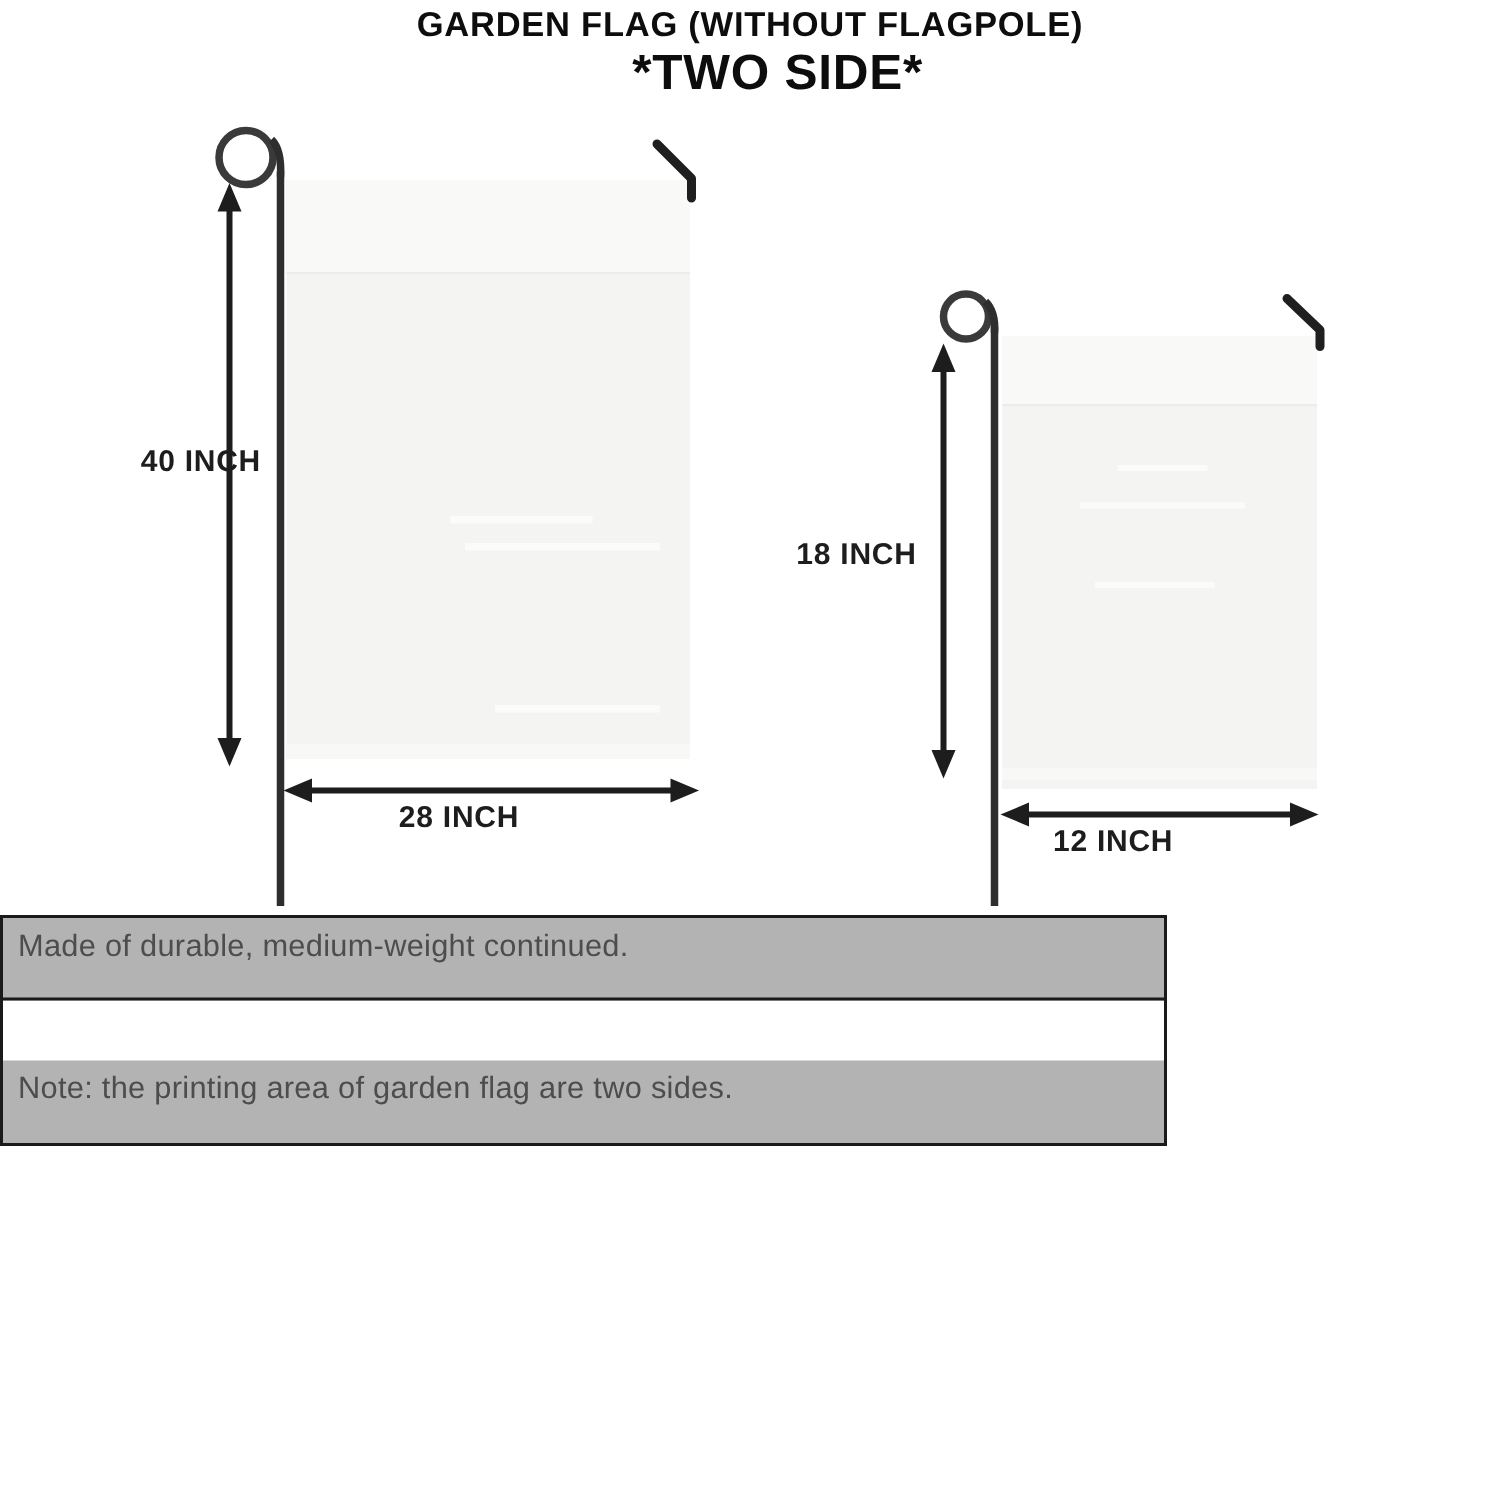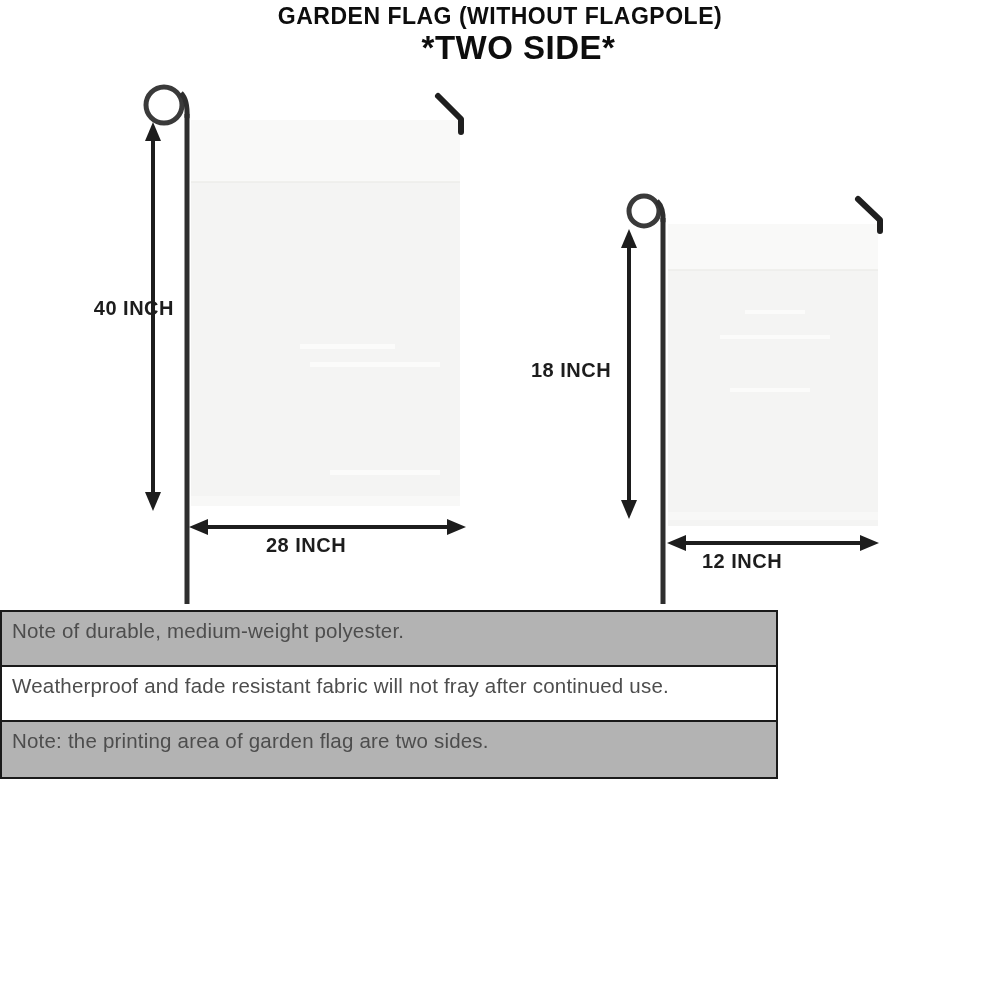--- a/index.html
+++ b/index.html
@@ -52,21 +52,21 @@
     background: #ffffff;
   }
   .feature-row {
     height: 55px;
     border-bottom: 2px solid #1a1a1a;
     padding: 7px 10px 0 10px;
     font-size: 20.5px;
     color: #4d4d4d;
     letter-spacing: 0.2px;
   }
-  .feature-row:last-child { border-bottom: none; }
+  .feature-row:last-child { border-bottom: none; margin-top: 40px; }
   .feature-row.gray  { background: #b3b3b3; }
   .feature-row.white { background: #ffffff; }
 </style>
 </head>
 <body>
 
 <div class="page">
 
   <div class="title">
     <div class="line1">GARDEN FLAG (WITHOUT FLAGPOLE)</div>
@@ -141,18 +141,17 @@
       </g>
     </svg>
 
     <span class="dim-label h40">40 INCH</span>
     <span class="dim-label w28">28 INCH</span>
     <span class="dim-label h18">18 INCH</span>
     <span class="dim-label w12">12 INCH</span>
   </div>
 
   <div class="features">
-    <div class="feature-row gray">Note of durable, medium-weight polyester.</div>
-    <div class="feature-row white">Weatherproof and fade resistant fabric will not fray after continued use.</div>
+    <div class="feature-row gray">Made of durable, medium-weight continued.</div>
     <div class="feature-row gray">Note: the printing area of garden flag are two sides.</div>
   </div>
 
 </div>
 
 </body></html>

